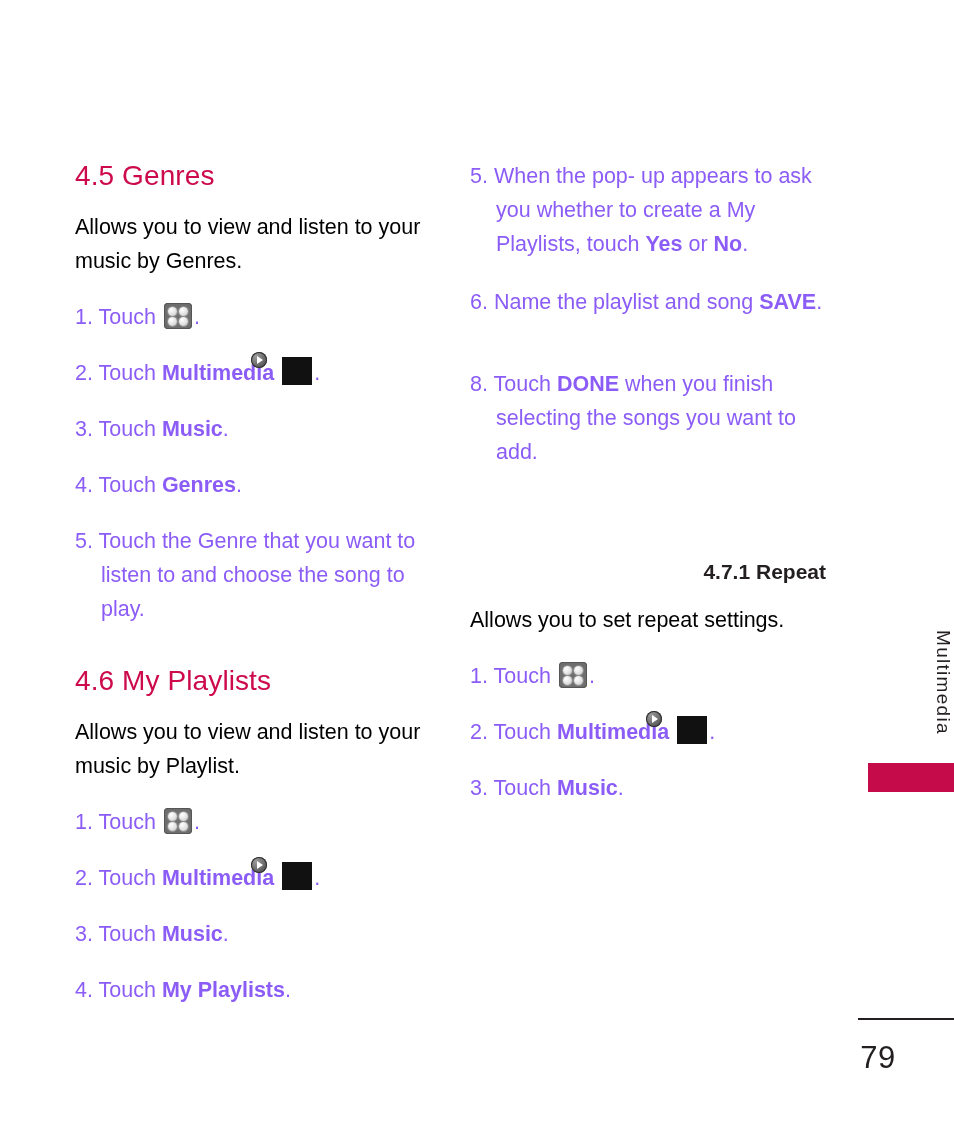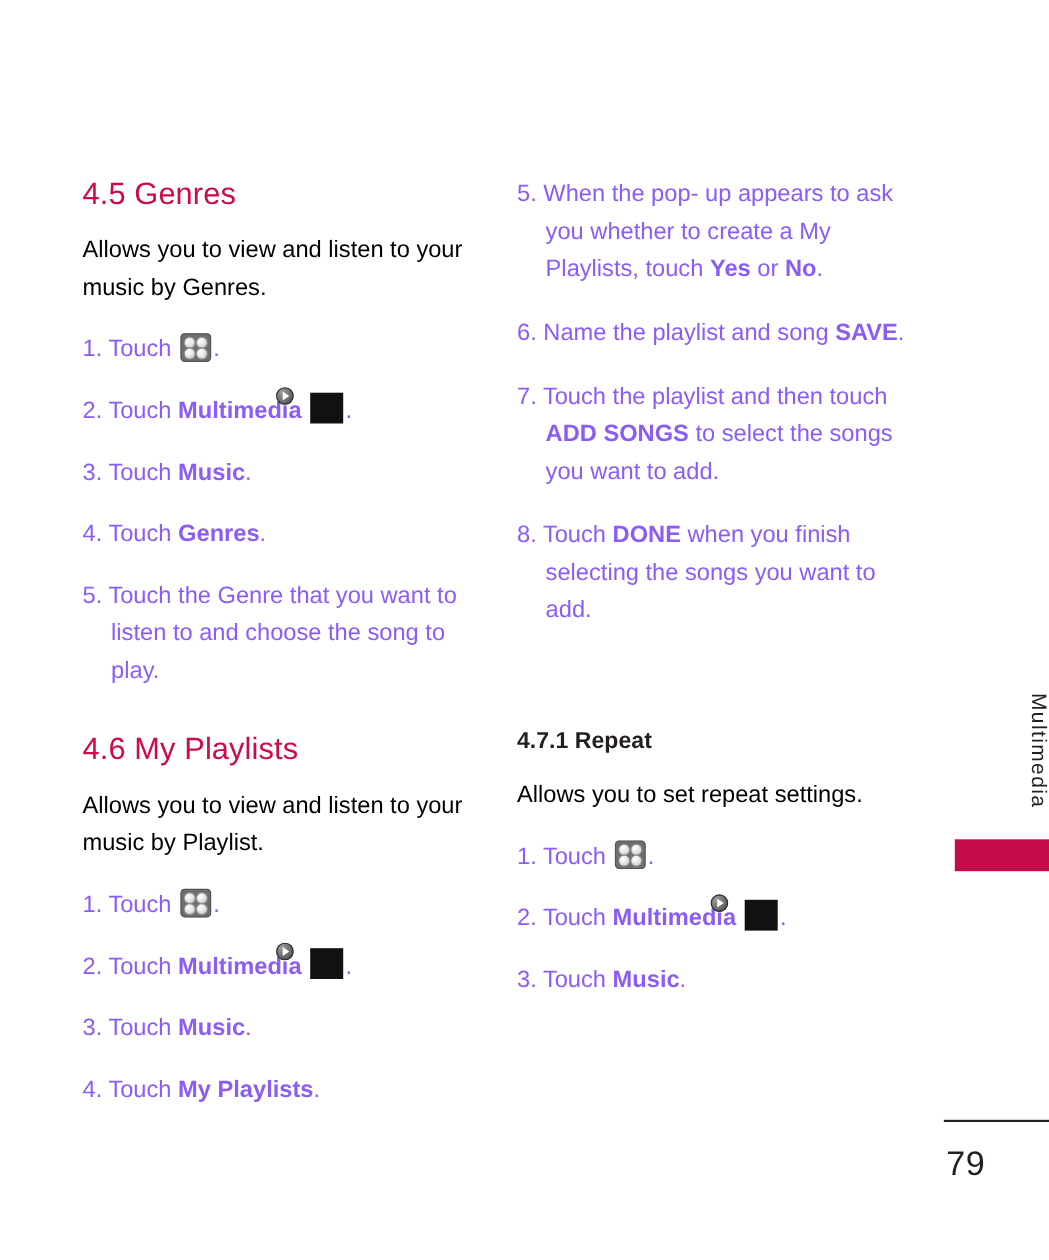--- a/index.html
+++ b/index.html
@@ -38,20 +38,21 @@
     letter-spacing: 0.1px;
     line-height: 1.12;
     margin: 0;
   }
   .h-sub {
     font-size: 21px;
     font-weight: 700;
     color: #231f20;
     line-height: 1.15;
     margin: 0;
+    text-align: right;
   }
 
   
   .para {
     font-size: 21.5px;
     line-height: 1.58;
     margin: 0;
     color: #000000;
   }
   .step {
@@ -278,26 +279,20 @@
     </p>
     <div class="gap-24"></div>
 
     <p class="step">
       <span class="num">6.</span>
       <span>Name the playlist and song</span>
       <b>SAVE</b><span>.</span>
     </p>
     <div class="gap-24"></div>
 
-    <p class="step">
-      <span class="num">7.</span>
-      <span>Touch the playlist and then touch</span>
-      <b>ADD SONGS</b>
-      <span>to select the songs you want to add.</span>
-    </p>
     <div class="gap-24"></div>
 
     <p class="step">
       <span class="num">8.</span>
       <span>Touch</span>
       <b>DONE</b>
       <span>when you finish selecting the songs you want to add.</span>
     </p>
 
     <div class="gap-38"></div>

